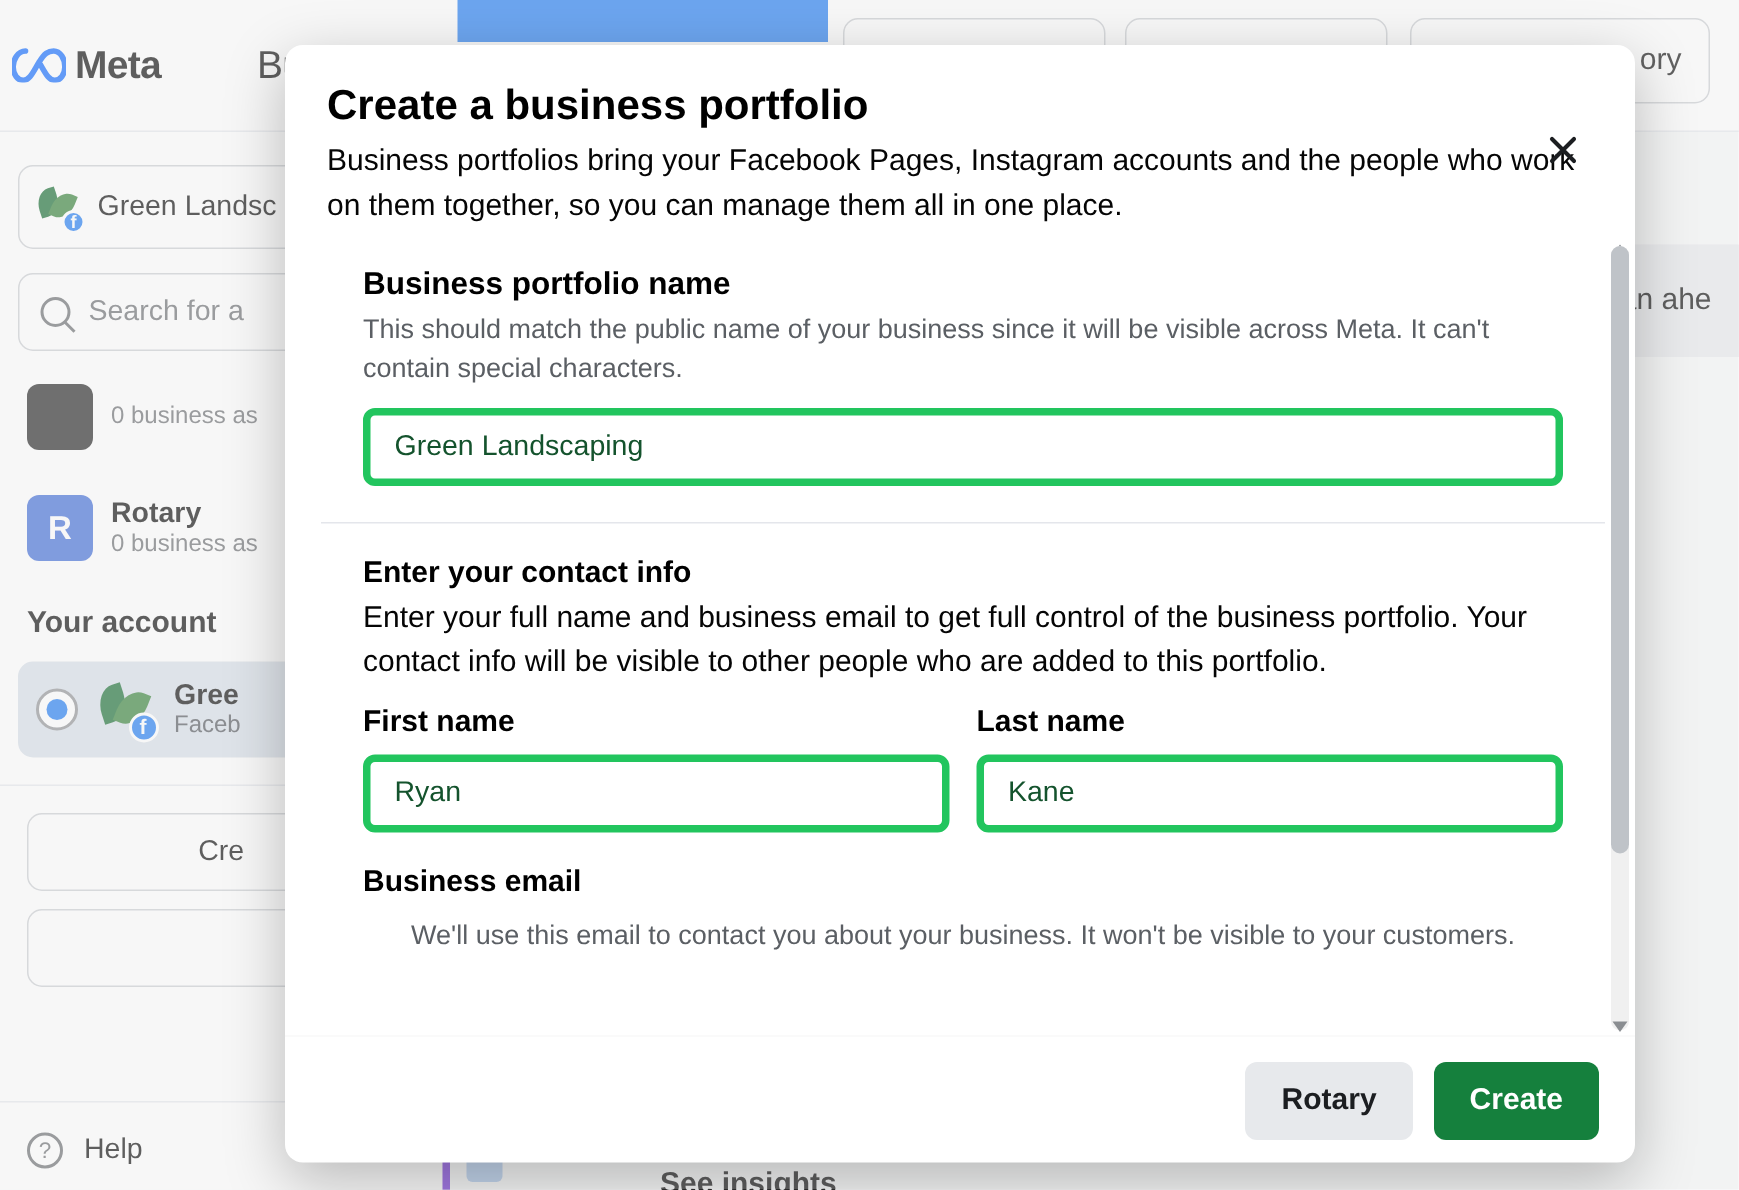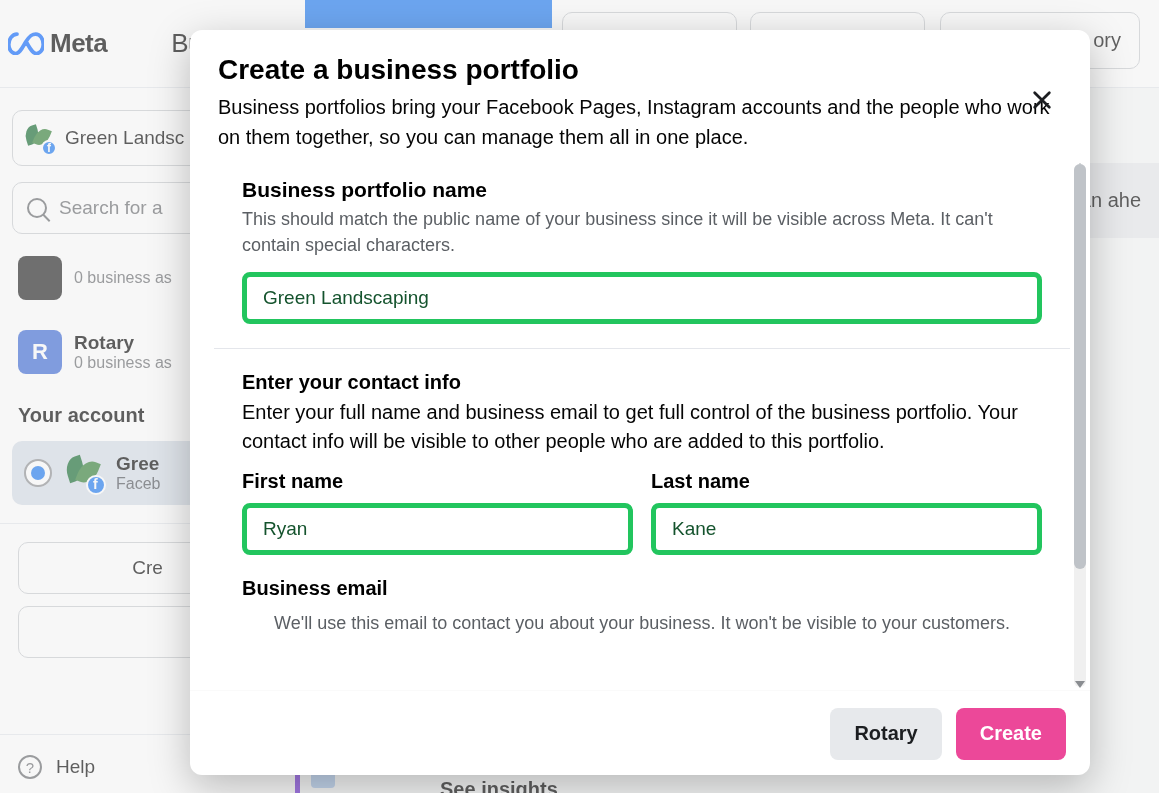--- a/index.html
+++ b/index.html
@@ -141,21 +141,21 @@
     .lp-badge i { width:3px; height:3px; background:#fff; border-radius:50%; }
     
     .modal-foot {
       height:84px; border-top:1px solid rgba(0,0,0,0); display:flex; align-items:center; justify-content:flex-end; gap:14px; padding:0 24px;
       box-shadow: 0 -1px 0 rgba(0,0,0,.02);
     }
     .btn {
       height:52px; padding:0 24px; border-radius:8px; font-size:20px; font-weight:600; display:flex; align-items:center; justify-content:center; cursor:pointer;
     }
     .btn-secondary { background:#e7e9ec; color:#1c1e21; }
-    .btn-primary { background:#ec4899; color:#fff; }
+    .btn-primary { background:#15803d; color:#fff; }
   </style>
 </head>
 <body>
 
 <div class="backdrop">
   <div class="topbar">
     <div class="logo-stack">
       <div class="logo-row">
         <svg class="meta-inf" viewBox="0 0 48 32">
           <path d="M12 4 C5 4 1 12 1 18 C1 25 5 30 10 30 C16 30 19 22 24 14 C29 6 32 4 37 4 C43 4 47 11 47 18 C47 25 43 30 38 30 C32 30 29 22 24 14" fill="none" stroke="#0866ff" stroke-width="5" stroke-linecap="round"></path>

